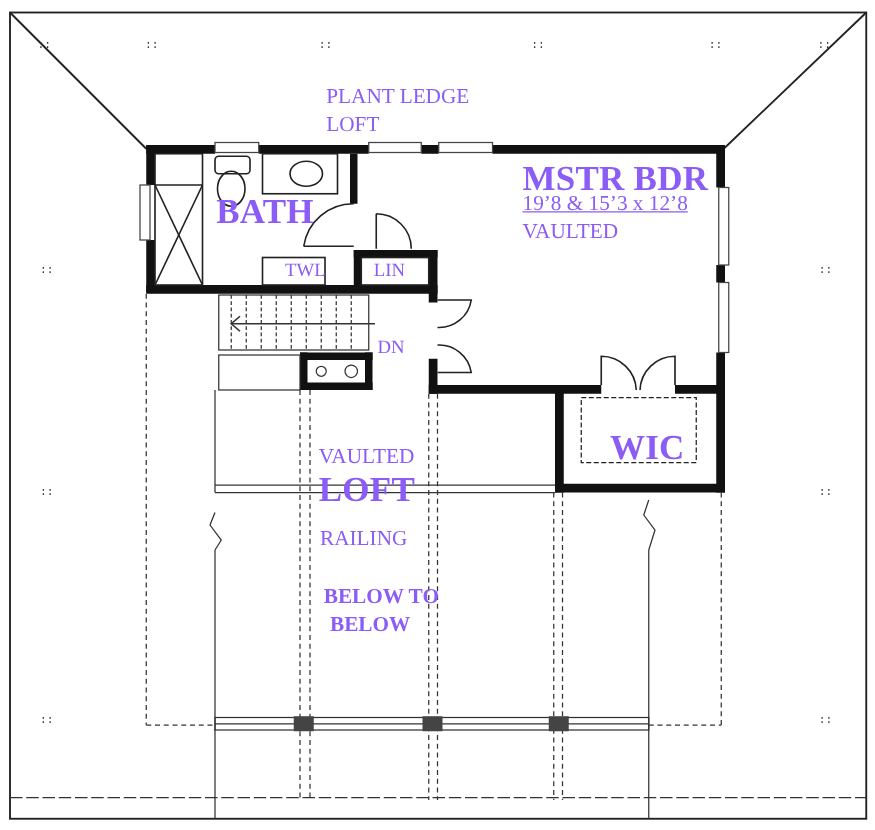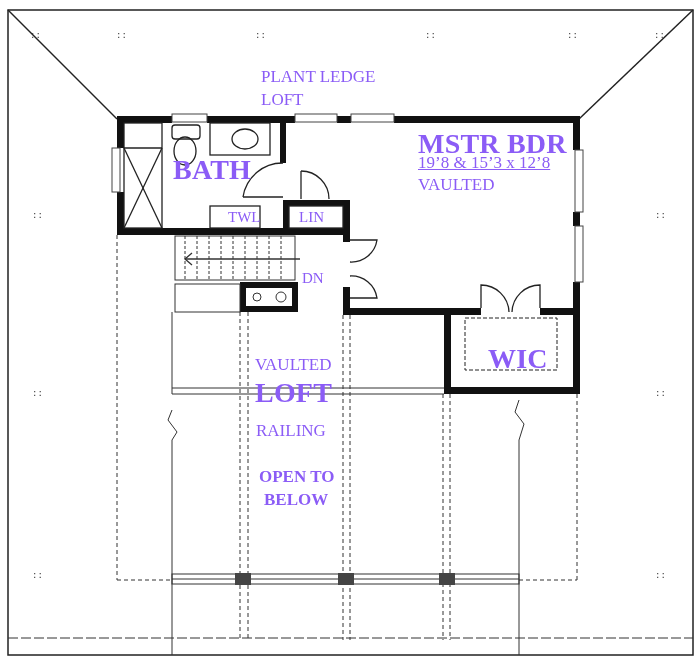--- a/index.html
+++ b/index.html
@@ -174,14 +174,14 @@
 <div class="lbl roomname" style="left:418px;top:130px;">MSTR BDR</div>
 <div class="lbl roomsub" style="left:418px;top:154px;text-decoration:underline;">19’8 &amp; 15’3 x 12’8</div>
 <div class="lbl roomsub" style="left:418px;top:176px;">VAULTED</div>
 
 <div class="lbl roomname" style="left:255px;top:332px;margin-top:47px;">LOFT</div>
 <div class="lbl roomsub" style="left:255px;top:356px;">VAULTED</div>
 
 <div class="lbl roomname" style="left:488px;top:345px;">WIC</div>
 
 <div class="lbl roomsub" style="left:256px;top:422px;">RAILING</div>
-<div class="lbl roomsub bold" style="left:259px;top:468px;">OPEN TO</div>
+<div class="lbl roomsub bold" style="left:259px;top:468px;">BELOW TO</div>
 <div class="lbl roomsub bold" style="left:264px;top:491px;">BELOW</div>
 
 </body></html>

